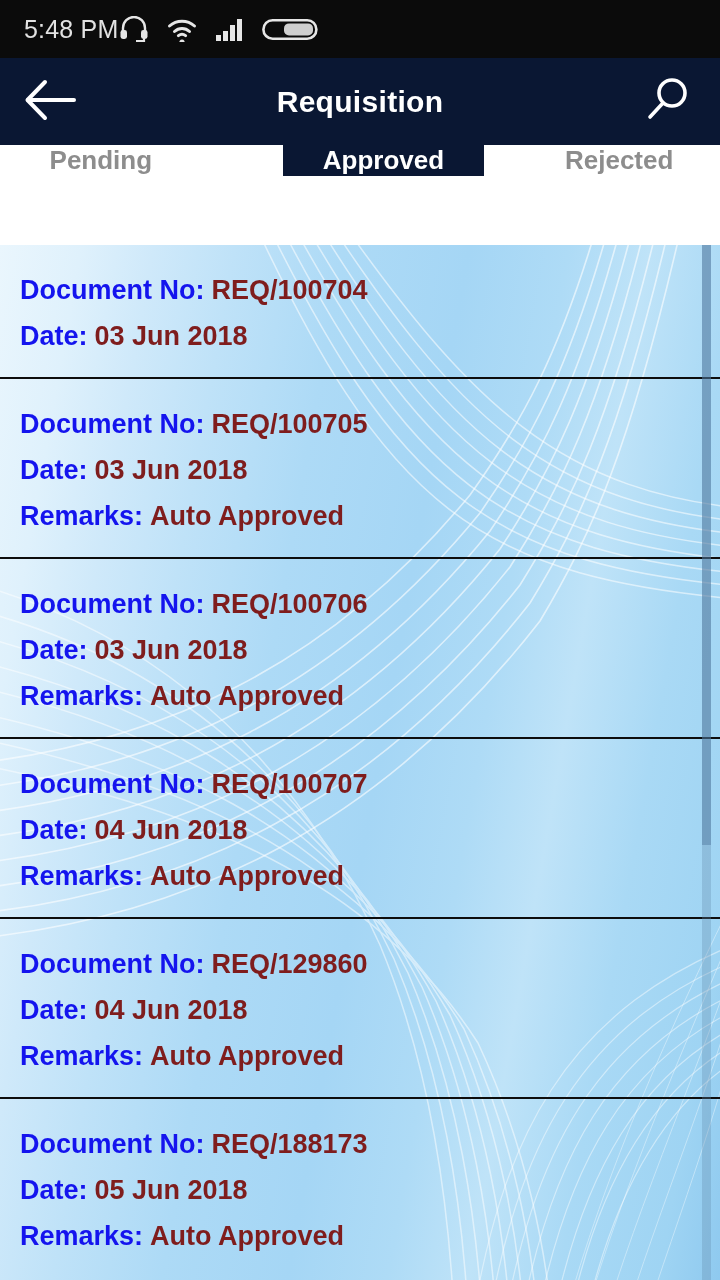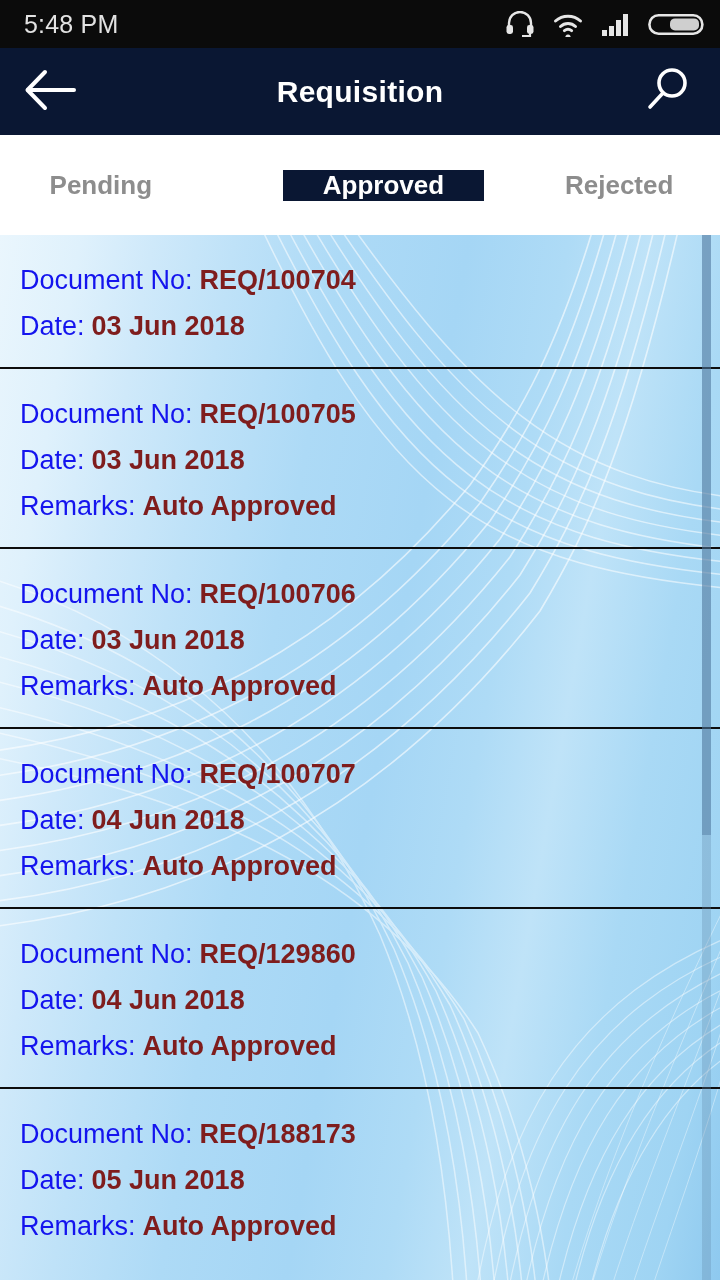--- a/index.html
+++ b/index.html
@@ -15,25 +15,24 @@
   #app {
     position: relative;
     width: 720px;
     height: 1280px;
     overflow: hidden;
   }
 
   
   .status-bar {
     position: relative;
-    height: 48px;
+    height: 58px;
     background: #0b0b0b;
     display: flex;
     align-items: center;
-    justify-content: space-between;
     padding: 0 16px 0 24px;
   }
   .status-time {
     color: #e2e2e2;
     font-size: 25px;
     font-weight: 400;
     letter-spacing: 0.2px;
   }
   .status-icons {
     display: flex;
@@ -79,21 +78,21 @@
     cursor: pointer;
     z-index: 2;
   }
 
   
   .tab-bar {
     position: relative;
     height: 100px;
     background: #ffffff;
     display: flex;
-    align-items: center;
+    align-items: flex-start;
     gap: 34px;
   }
   .tab {
     flex: 1;
     display: flex;
     align-items: center;
     justify-content: center;
     font-size: 26px;
     font-weight: bold;
     color: #8d8d8d;
@@ -154,21 +153,21 @@
   }
   .card:last-child { border-bottom: none; }
 
   .row {
     font-size: 27px;
     line-height: 46px;
     white-space: nowrap;
   }
   .row .lbl {
     color: #1414ee;
-    font-weight: normal;
+    font-weight: bold;
   }
   .row .val {
     color: #7f1d1d;
     font-weight: bold;
     margin-left: 7px;
   }
 
   
   .scrollbar-track {
     position: absolute;

